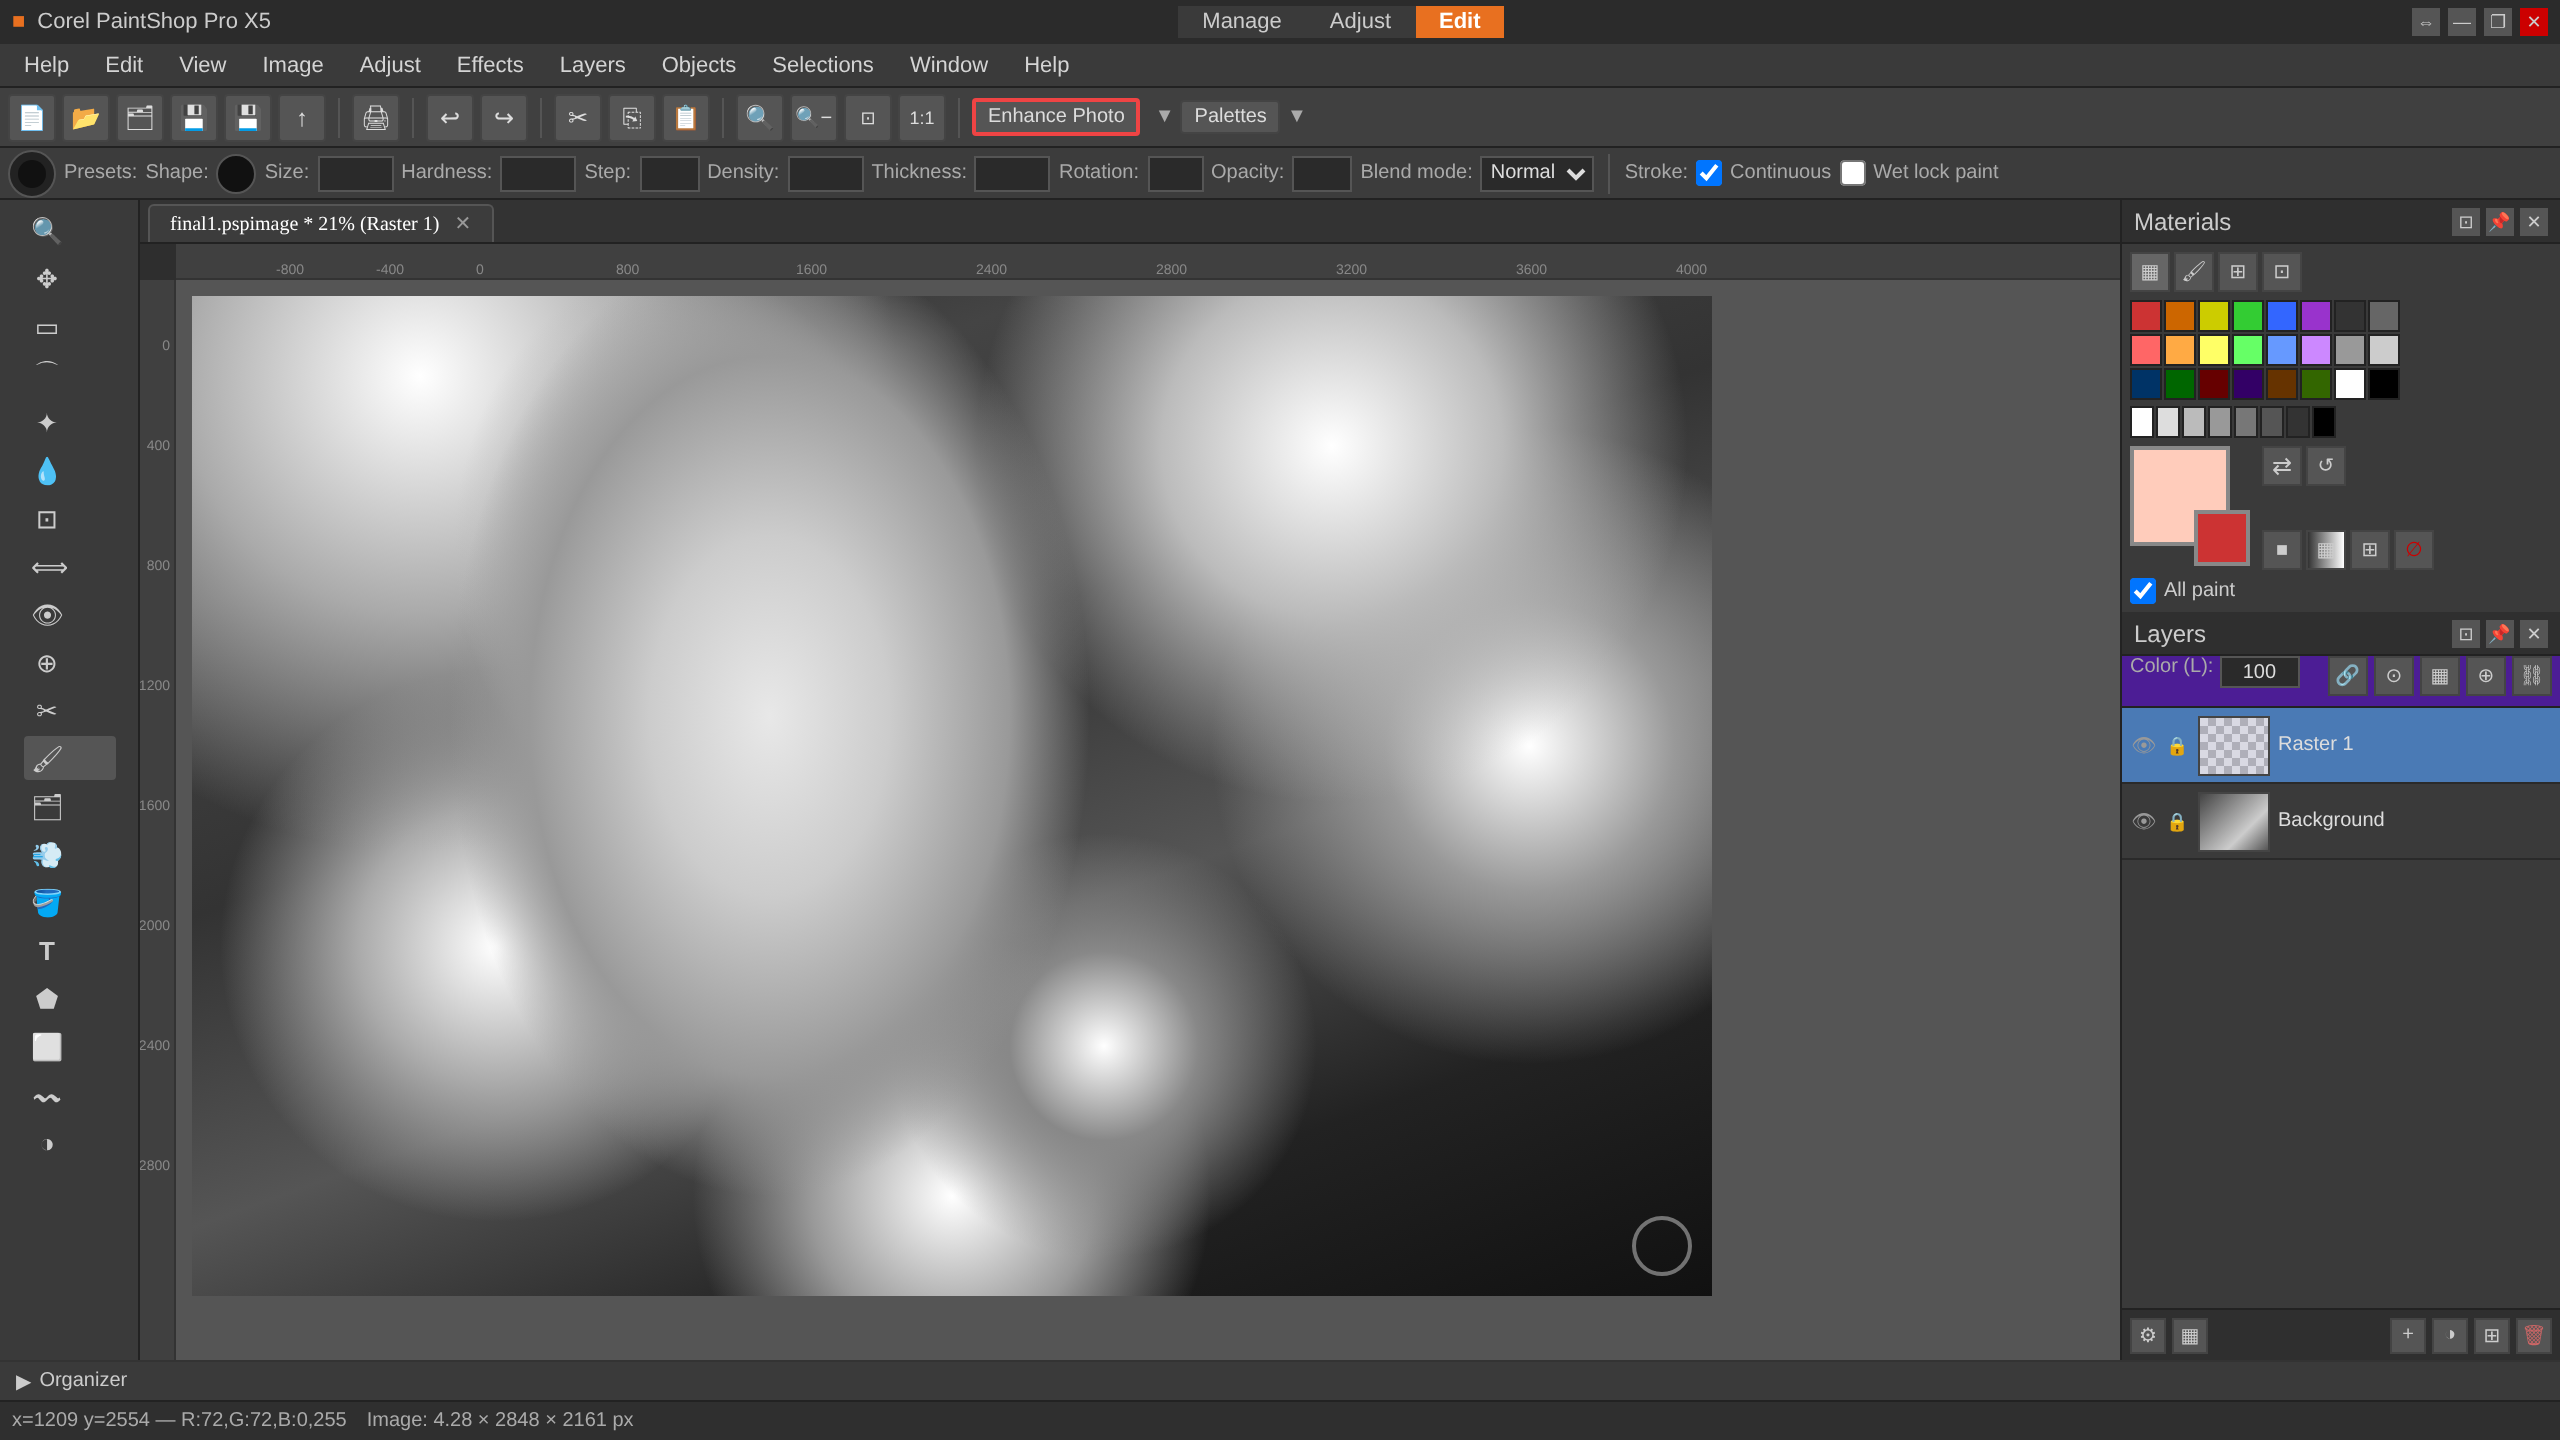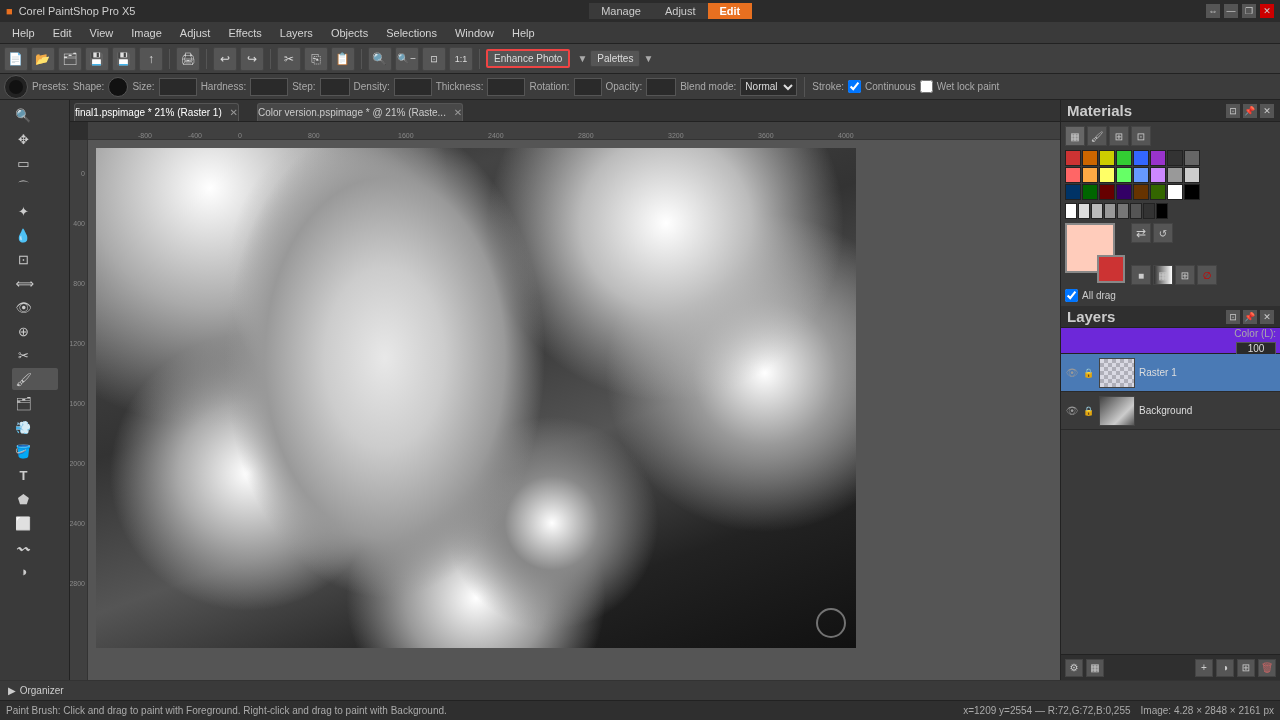--- a/index.html
+++ b/index.html
@@ -222,29 +222,30 @@
     #doc-tabs {
       background: #333;
       height: 22px;
       display: flex;
       align-items: flex-end;
       padding: 0 4px;
       border-bottom: 1px solid #222;
       flex-shrink: 0;
     }
     .doc-tab {
-      padding: 3px 0;
+      padding: 3px 10px;
       font-size: 10px;
       cursor: pointer;
       background: #484848;
       border: 1px solid #555;
       border-bottom: none;
       color: #ccc;
-      margin-right: 18px;
+      margin-right: 2px;
       border-radius: 3px 3px 0 0;
+      font-family: Liberation Serif, serif;
     }
     .doc-tab.active {
       background: #3c3c3c;
       color: #fff;
     }
     .doc-tab-close {
       margin-left: 5px;
       color: #999;
       font-size: 10px;
     }
@@ -323,22 +324,22 @@
     .panel-header {
       background: #2f2f2f;
       height: 22px;
       display: flex;
       align-items: center;
       padding: 0 6px;
       justify-content: space-between;
       border-bottom: 1px solid #222;
     }
     .panel-title {
-      font-size: 15px;
-      font-weight: bold;
+      font-size: 12px;
+      font-weight: normal;
       color: #ccc;
     }
     .panel-controls {
       display: flex;
       gap: 3px;
     }
     .panel-ctrl-btn {
       width: 14px;
       height: 14px;
       background: #555;
@@ -380,27 +381,26 @@
       flex-direction: column;
       overflow: hidden;
     }
     #layers-content {
       flex: 1;
       overflow-y: auto;
       background: #3a3a3a;
     }
     .layers-toolbar {
       height: 26px;
-      background: #6d28d9;
-      display: flex;
-      align-items: flex-end;
+      background: #4c1d95;
+      display: flex;
+      align-items: flex-start;
       padding: 0 4px;
       gap: 3px;
       border-bottom: 1px solid #222;
-      flex-direction: column;
     }
     .layers-toolbar input {
       width: 50px;
       background: #2a2a2a;
       border: 1px solid #555;
       color: #ddd;
       font-size: 10px;
       height: 16px;
       text-align: center;
     }
@@ -708,24 +708,20 @@
     </div>
   </div>
 
   <div id="canvas-area">
 
     <div id="doc-tabs">
       <div class="doc-tab active">
         <span>final1.pspimage * 21% (Raster 1)</span>
         <span class="doc-tab-close">✕</span>
       </div>
-      <div class="doc-tab">
-        <span>Color version.pspimage * @ 21% (Raste...</span>
-        <span class="doc-tab-close">✕</span>
-      </div>
     </div>
 
     <div id="canvas-wrapper">
 
       <div id="ruler-top">
         <span class="ruler-num" style="left:50px;">-800</span>
         <span class="ruler-num" style="left:100px;">-400</span>
         <span class="ruler-num" style="left:150px;">0</span>
         <span class="ruler-num" style="left:220px;">800</span>
         <span class="ruler-num" style="left:310px;">1600</span>
@@ -849,21 +845,21 @@
               <button class="mat-icon-btn">■</button>
               <button class="mat-icon-btn" style="background:linear-gradient(90deg,#333,#fff);">▦</button>
               <button class="mat-icon-btn">⊞</button>
               <button class="mat-icon-btn" style="color:#c00;">∅</button>
             </div>
           </div>
         </div>
 
         <div style="display:flex;align-items:center;gap:4px;margin-top:4px;">
           <input type="checkbox" checked="" style="">
-          <span style="font-size:10px;color:#ccc;">All drag</span>
+          <span style="font-size:10px;color:#ccc;">All paint</span>
         </div>
       </div>
     </div>
 
     <div id="layers-panel">
       <div class="panel-header">
         <span class="panel-title">Layers</span>
         <div class="panel-controls">
           <button class="panel-ctrl-btn">⊡</button>
           <button class="panel-ctrl-btn">📌</button>
@@ -915,16 +911,15 @@
 
   </div>
 </div>
 
 <div id="organizer-tab">
   <span style="margin-right:4px;">▶</span>
   <span>Organizer</span>
 </div>
 
 <div id="status-bar">
-  <span style="flex:1;">Paint Brush: Click and drag to paint with Foreground. Right-click and drag to paint with Background.</span>
   <span>x=1209 y=2554 — R:72,G:72,B:0,255</span>
   <span>Image: 4.28 × 2848 × 2161 px</span>
 </div>
 
 </body></html>

